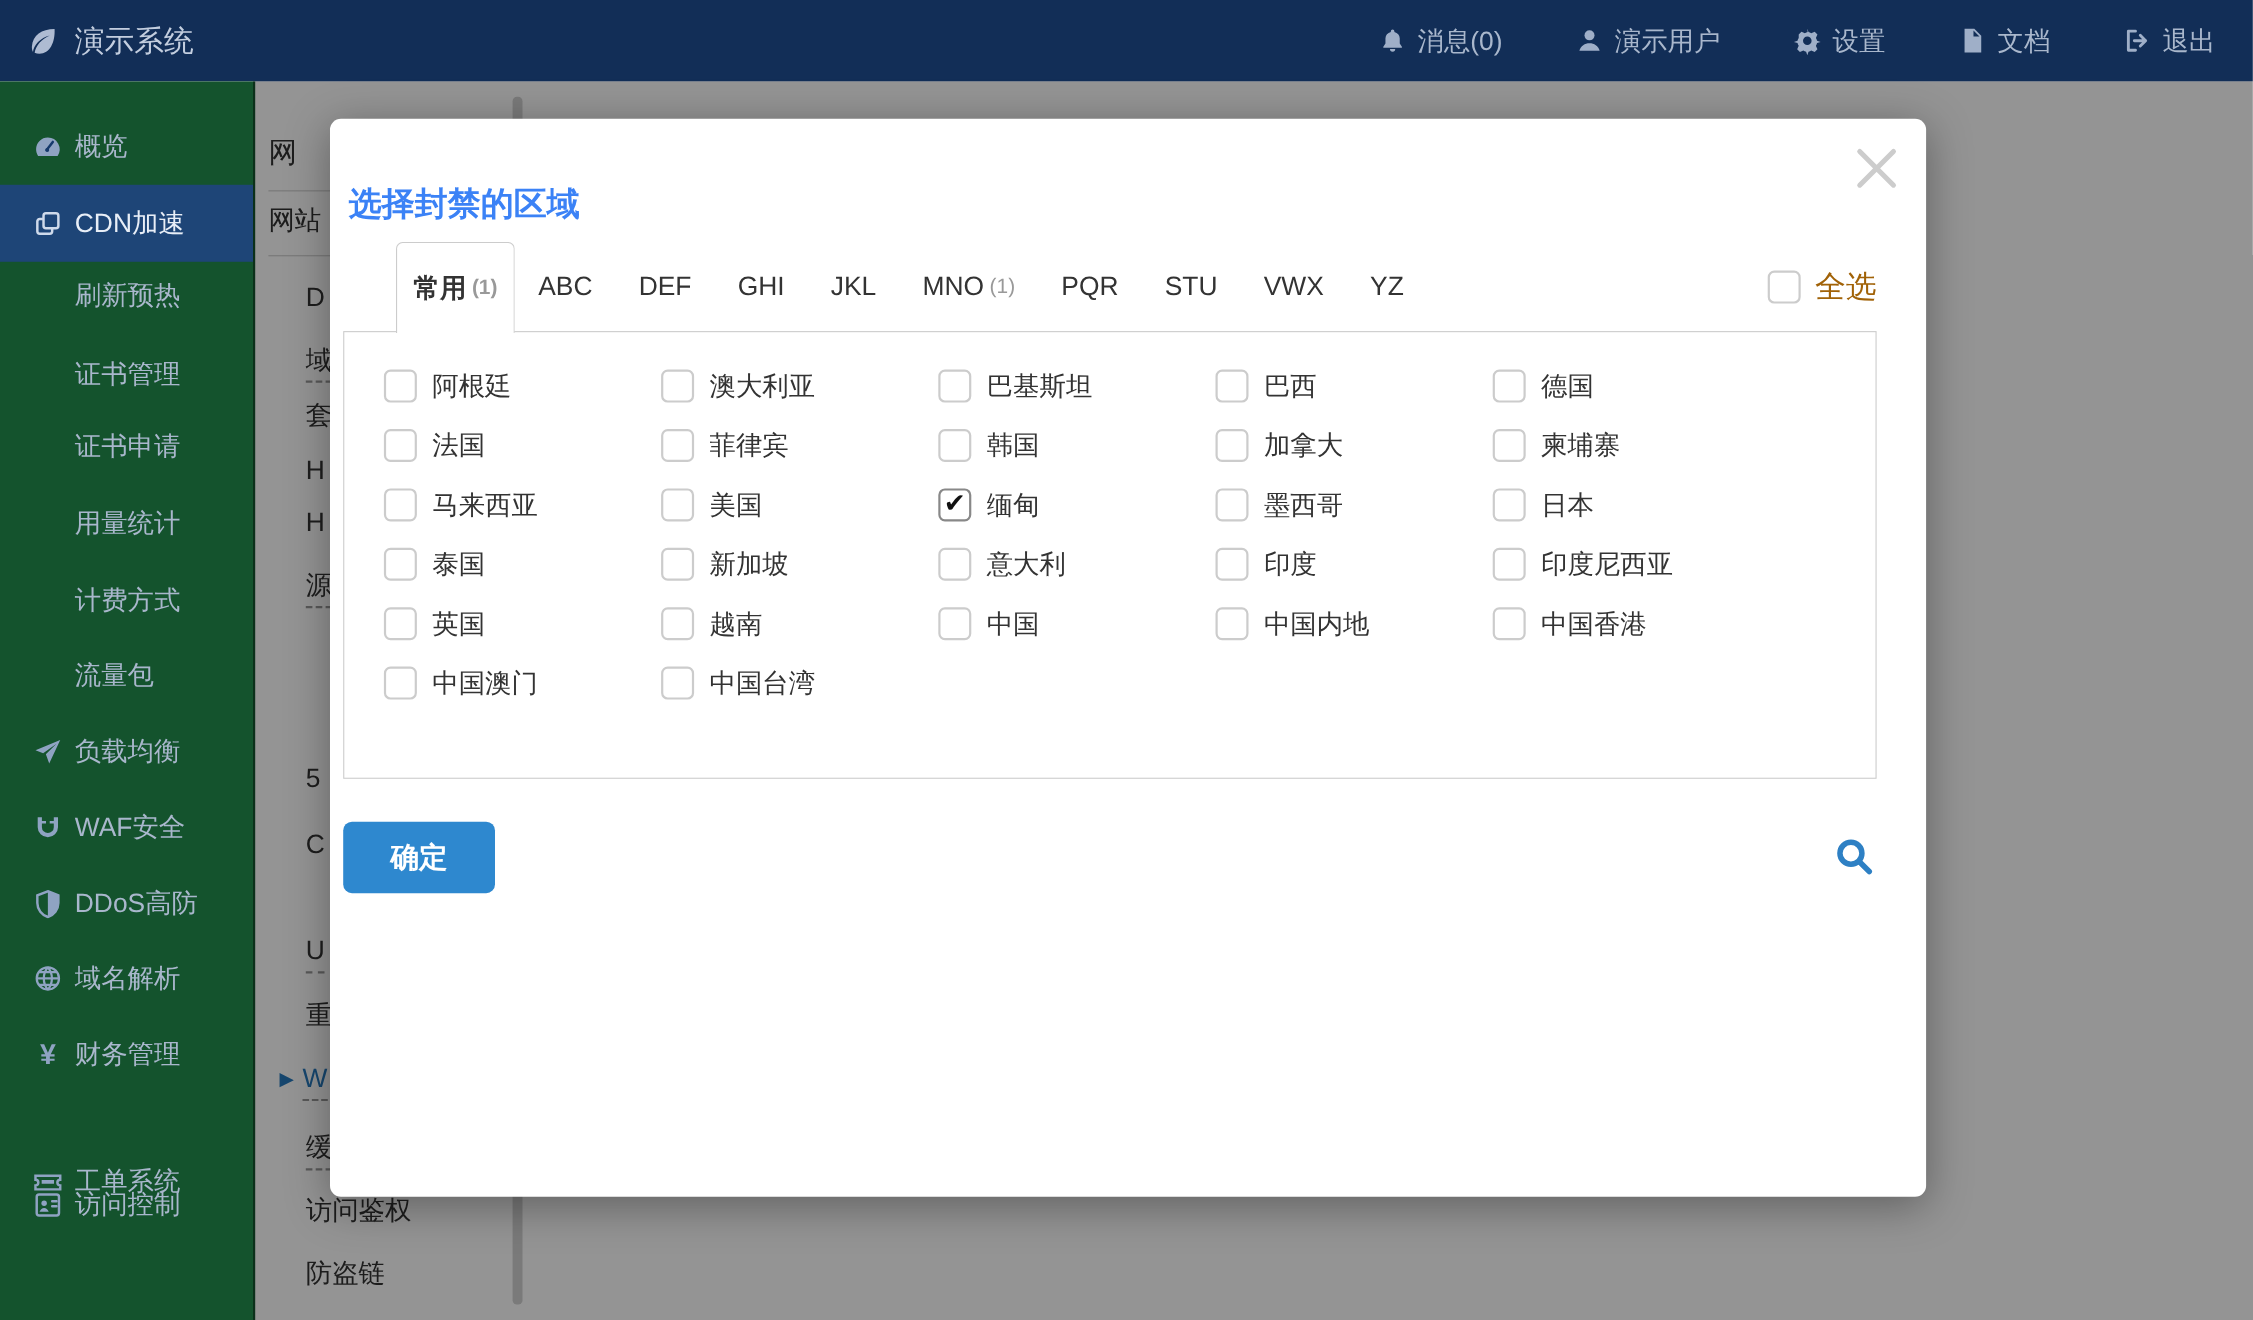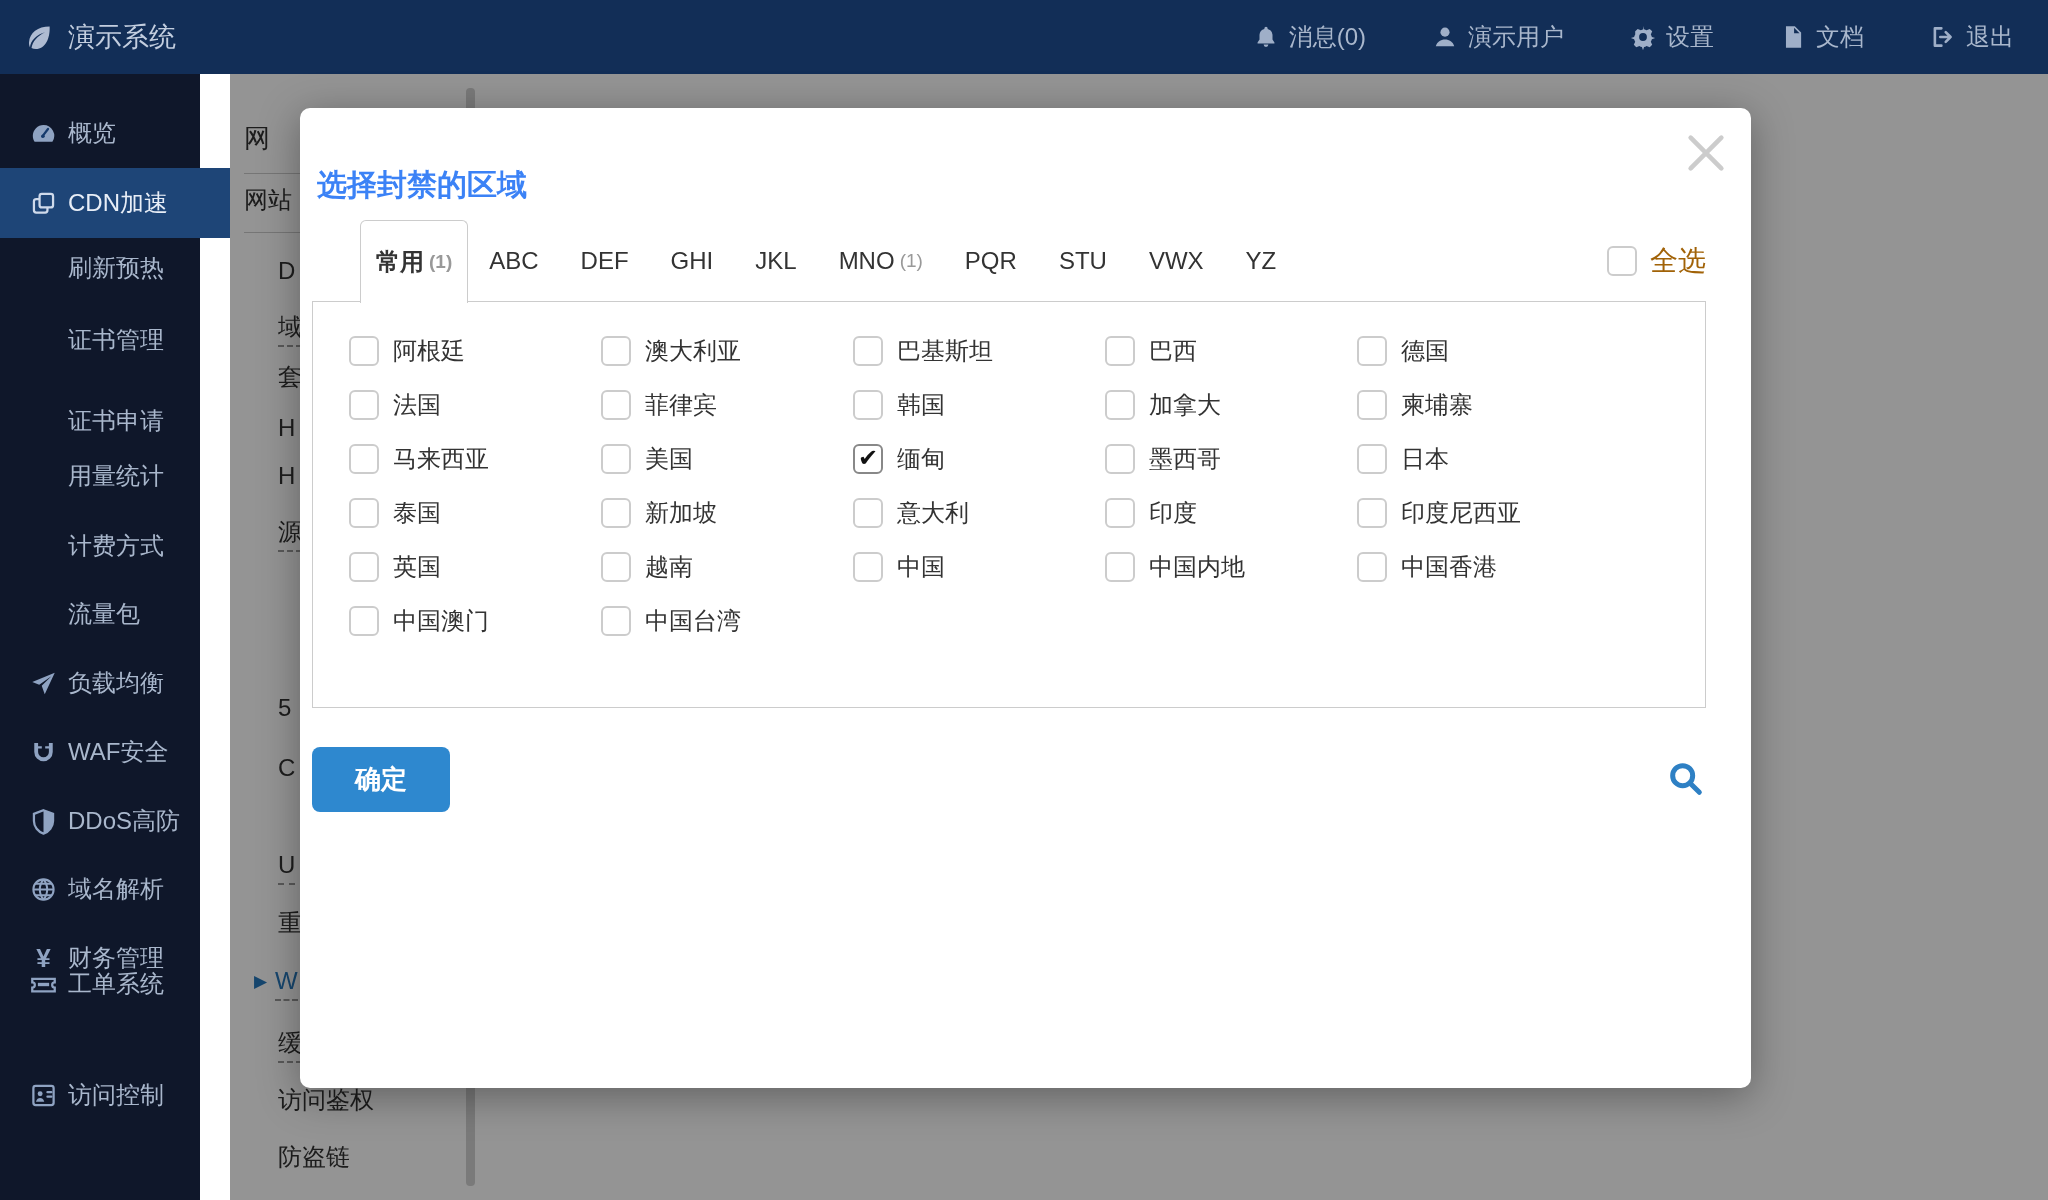--- a/index.html
+++ b/index.html
@@ -11,21 +11,21 @@
   
   .navbar{position:absolute;left:0;top:0;width:2048px;height:74px;background:#122e57;z-index:5;
     display:flex;align-items:center;justify-content:space-between;}
   .brand{display:flex;align-items:center;gap:14px;padding-left:24px;color:#c3cedf;font-size:27px;}
   .brand .icon{width:30px;height:30px;color:#aebbd2;}
   .nav-right{display:flex;align-items:center;gap:66px;padding-right:34px;}
   .nav-item{display:flex;align-items:center;gap:10px;color:#a9b7cc;font-size:24px;cursor:pointer;}
   .nav-item .icon{width:26px;height:26px;color:#9fafc8;}
   .icon svg{width:100%;height:100%;display:block;}
   
-  .sidebar{position:absolute;left:0;top:74px;width:200px;height:1126px;background:#0f172a;z-index:5;}
+  .sidebar{position:absolute;left:0;top:74px;width:232px;height:1126px;background:#14532d;z-index:5;}
   .side-item{position:absolute;left:0;width:230px;height:52px;display:flex;align-items:center;
     color:#a9b7cc;font-size:24px;cursor:pointer;}
   .side-item .icon{position:absolute;left:30px;width:27px;height:27px;color:#8fa3c2;}
   .side-item .lbl{position:absolute;left:68px;white-space:nowrap;}
   .side-item.active{background:#1e4577;color:#e8eef7;}
   .side-item.active .icon{color:#cfdaeb;}
   .yen-glyph{font-size:26px;font-weight:bold;line-height:27px;text-align:center;width:27px;display:block;}
   
   .content{position:absolute;left:230px;top:74px;width:1818px;height:1126px;background:#ffffff;}
   .hline{position:absolute;height:1px;background:#cccccc;}
@@ -143,21 +143,21 @@
           </svg>
         </span>
         <span class="lbl">CDN加速</span>
       </div>
       <div class="side-item" style="top: 168px;">
         <span class="lbl">刷新预热</span>
       </div>
       <div class="side-item" style="top: 240px;">
         <span class="lbl">证书管理</span>
       </div>
-      <div class="side-item" style="top: 321px; padding-left: 48px;">
+      <div class="side-item" style="top: 306px; padding-left: 48px;">
         <span class="lbl">证书申请</span>
       </div>
       <div class="side-item" style="top: 376px;">
         <span class="lbl">用量统计</span>
       </div>
       <div class="side-item" style="top: 446px;">
         <span class="lbl">计费方式</span>
       </div>
       <div class="side-item" style="top: 514px;">
         <span class="lbl">流量包</span>
@@ -196,21 +196,21 @@
           </svg>
         </span>
         <span class="lbl">域名解析</span>
       </div>
       <div class="side-item" style="top: 858px;">
         <span class="icon">
           <span class="yen-glyph">¥</span>
         </span>
         <span class="lbl">财务管理</span>
       </div>
-      <div class="side-item" style="top: 884px;">
+      <div class="side-item" style="top: 974px;">
         <span class="icon">
           <svg viewBox="0 0 24 24" fill="currentColor">
             <path d="M2 7h20v3.2a2.3 2.3 0 0 0 0 4.6V18H2v-3.2a2.3 2.3 0 0 0 0-4.6z" fill="none" stroke="currentColor" stroke-width="2"></path>
             <path d="M7 10.5h10v3H7z"></path>
           </svg>
         </span>
         <span class="lbl">工单系统</span>
       </div>
       <div class="side-item" style="top: 995px;">
         <span class="icon">

